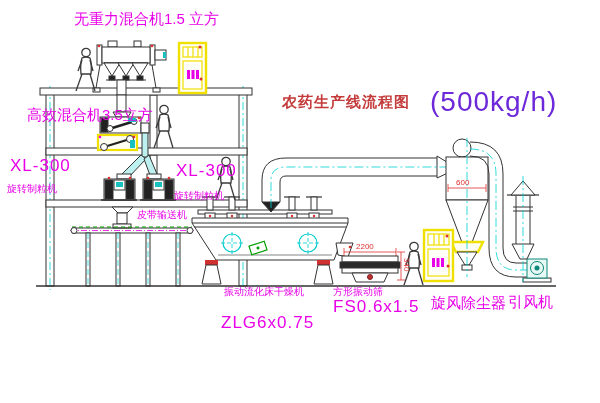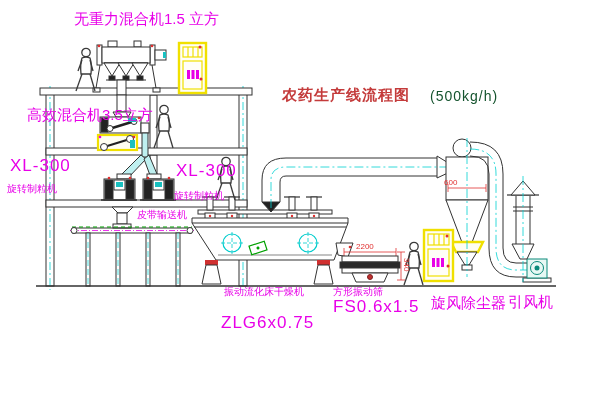--- a/index.html
+++ b/index.html
@@ -9,21 +9,21 @@
   }
   .svg-layer{position:absolute;left:0;top:0;}
   .lbl{position:absolute;color:#e800e8;white-space:nowrap;line-height:1;}
   .lbl-s{font-size:10px;}
   .lbl-m{font-size:15px;}
   .lbl-big{font-size:17px;letter-spacing:1px;}
   .dim{position:absolute;color:#e03030;font-size:8px;white-space:nowrap;line-height:1;}
   .dim-vert{transform:rotate(90deg);transform-origin:left top;}
   .title-row{position:absolute;left:282px;top:46px;display:flex;align-items:center;gap:20px;margin-top:40px;}
   .title-main{font-size:15px;font-weight:bold;color:#c43b3b;letter-spacing:1px;}
-  .title-cap{font-size:14px;color:#14532d;letter-spacing:1px;}
+  .title-cap{font-size:28px;color:#6d28d9;letter-spacing:1px;}
 </style>
 </head>
 <body>
 
 <div class="page">
 
   <svg class="svg-layer" width="600" height="403" viewBox="0 0 600 403">
     <defs>
       <g id="prs" fill="#ffffff" stroke="#3a3a3a" stroke-width="1.3">
         <circle cx="0" cy="4.5" r="4.2"></circle>
@@ -305,17 +305,17 @@
   <div class="lbl lbl-s" style="left:224px;top:287px;">振动流化床干燥机</div>
   <div class="lbl lbl-big" style="left:221px;top:314px;">ZLG6x0.75</div>
 
   <div class="lbl lbl-s" style="left:333px;top:287px;">方形振动筛</div>
   <div class="lbl lbl-big" style="left:333px;top:298px;">FS0.6x1.5</div>
 
   <div class="lbl lbl-m" style="left:431px;top:295px;">旋风除尘器</div>
 
   <div class="lbl lbl-m" style="left:508px;top:294px;">引风机</div>
 
-  <div class="dim" style="left:444px;top:179px;">600</div>
+  <div class="dim" style="left:456px;top:179px;">600</div>
   <div class="dim" style="left:356px;top:243px;">2200</div>
   <div class="dim dim-vert" style="left:410px;top:258px;">340</div>
 
 </div>
 
 </body></html>

